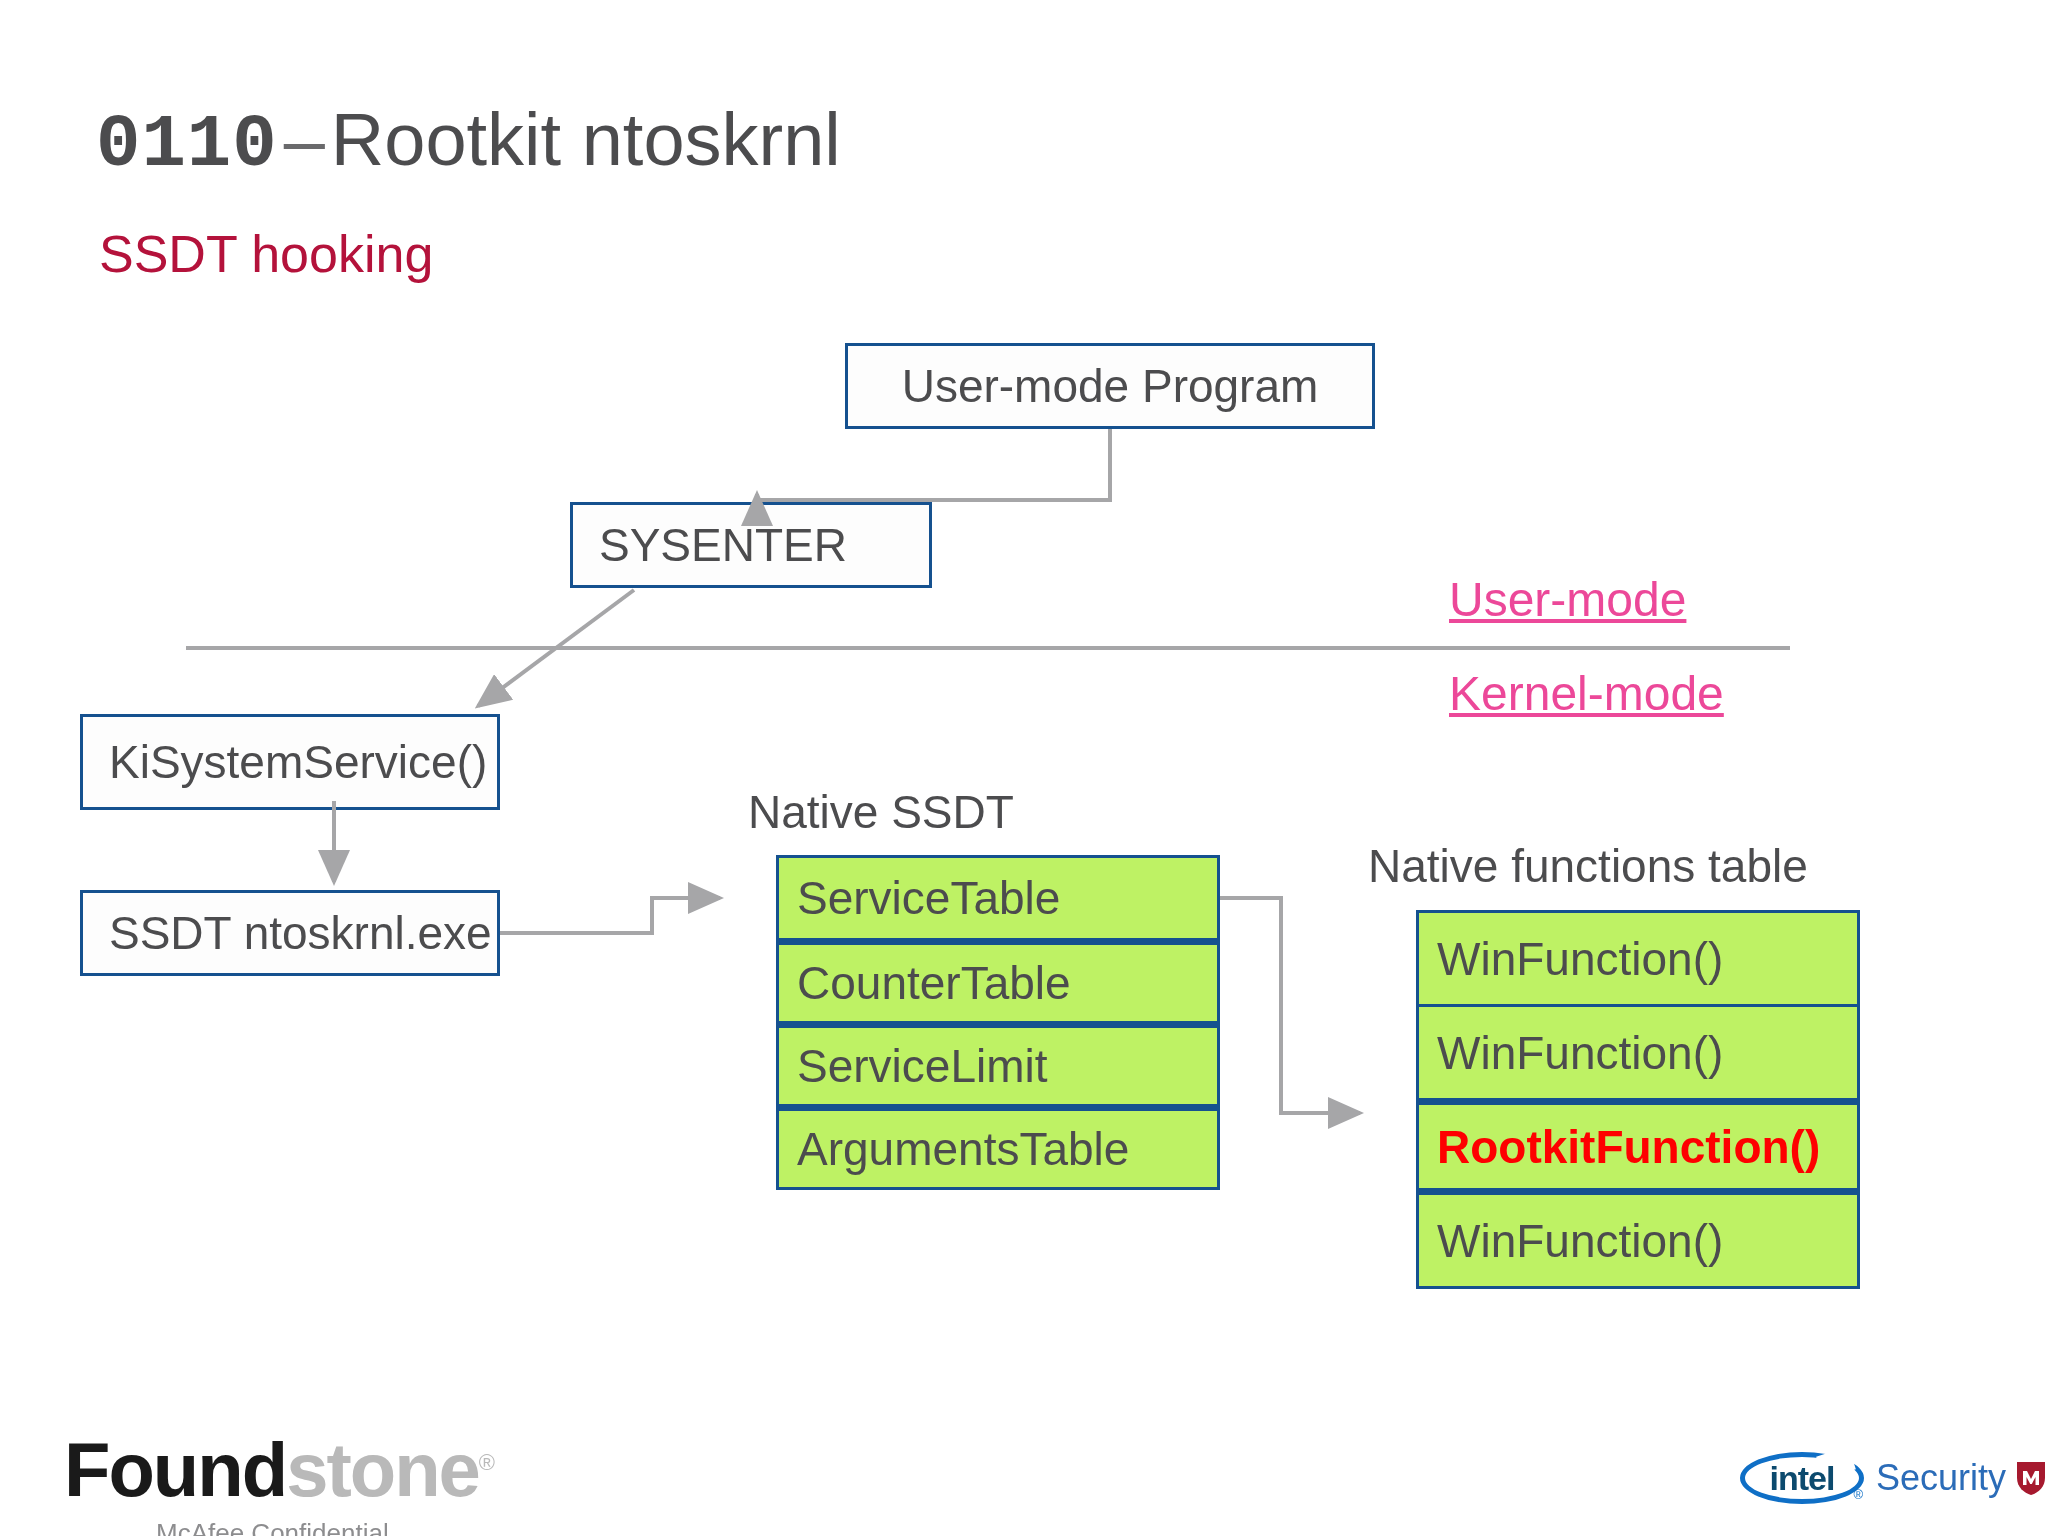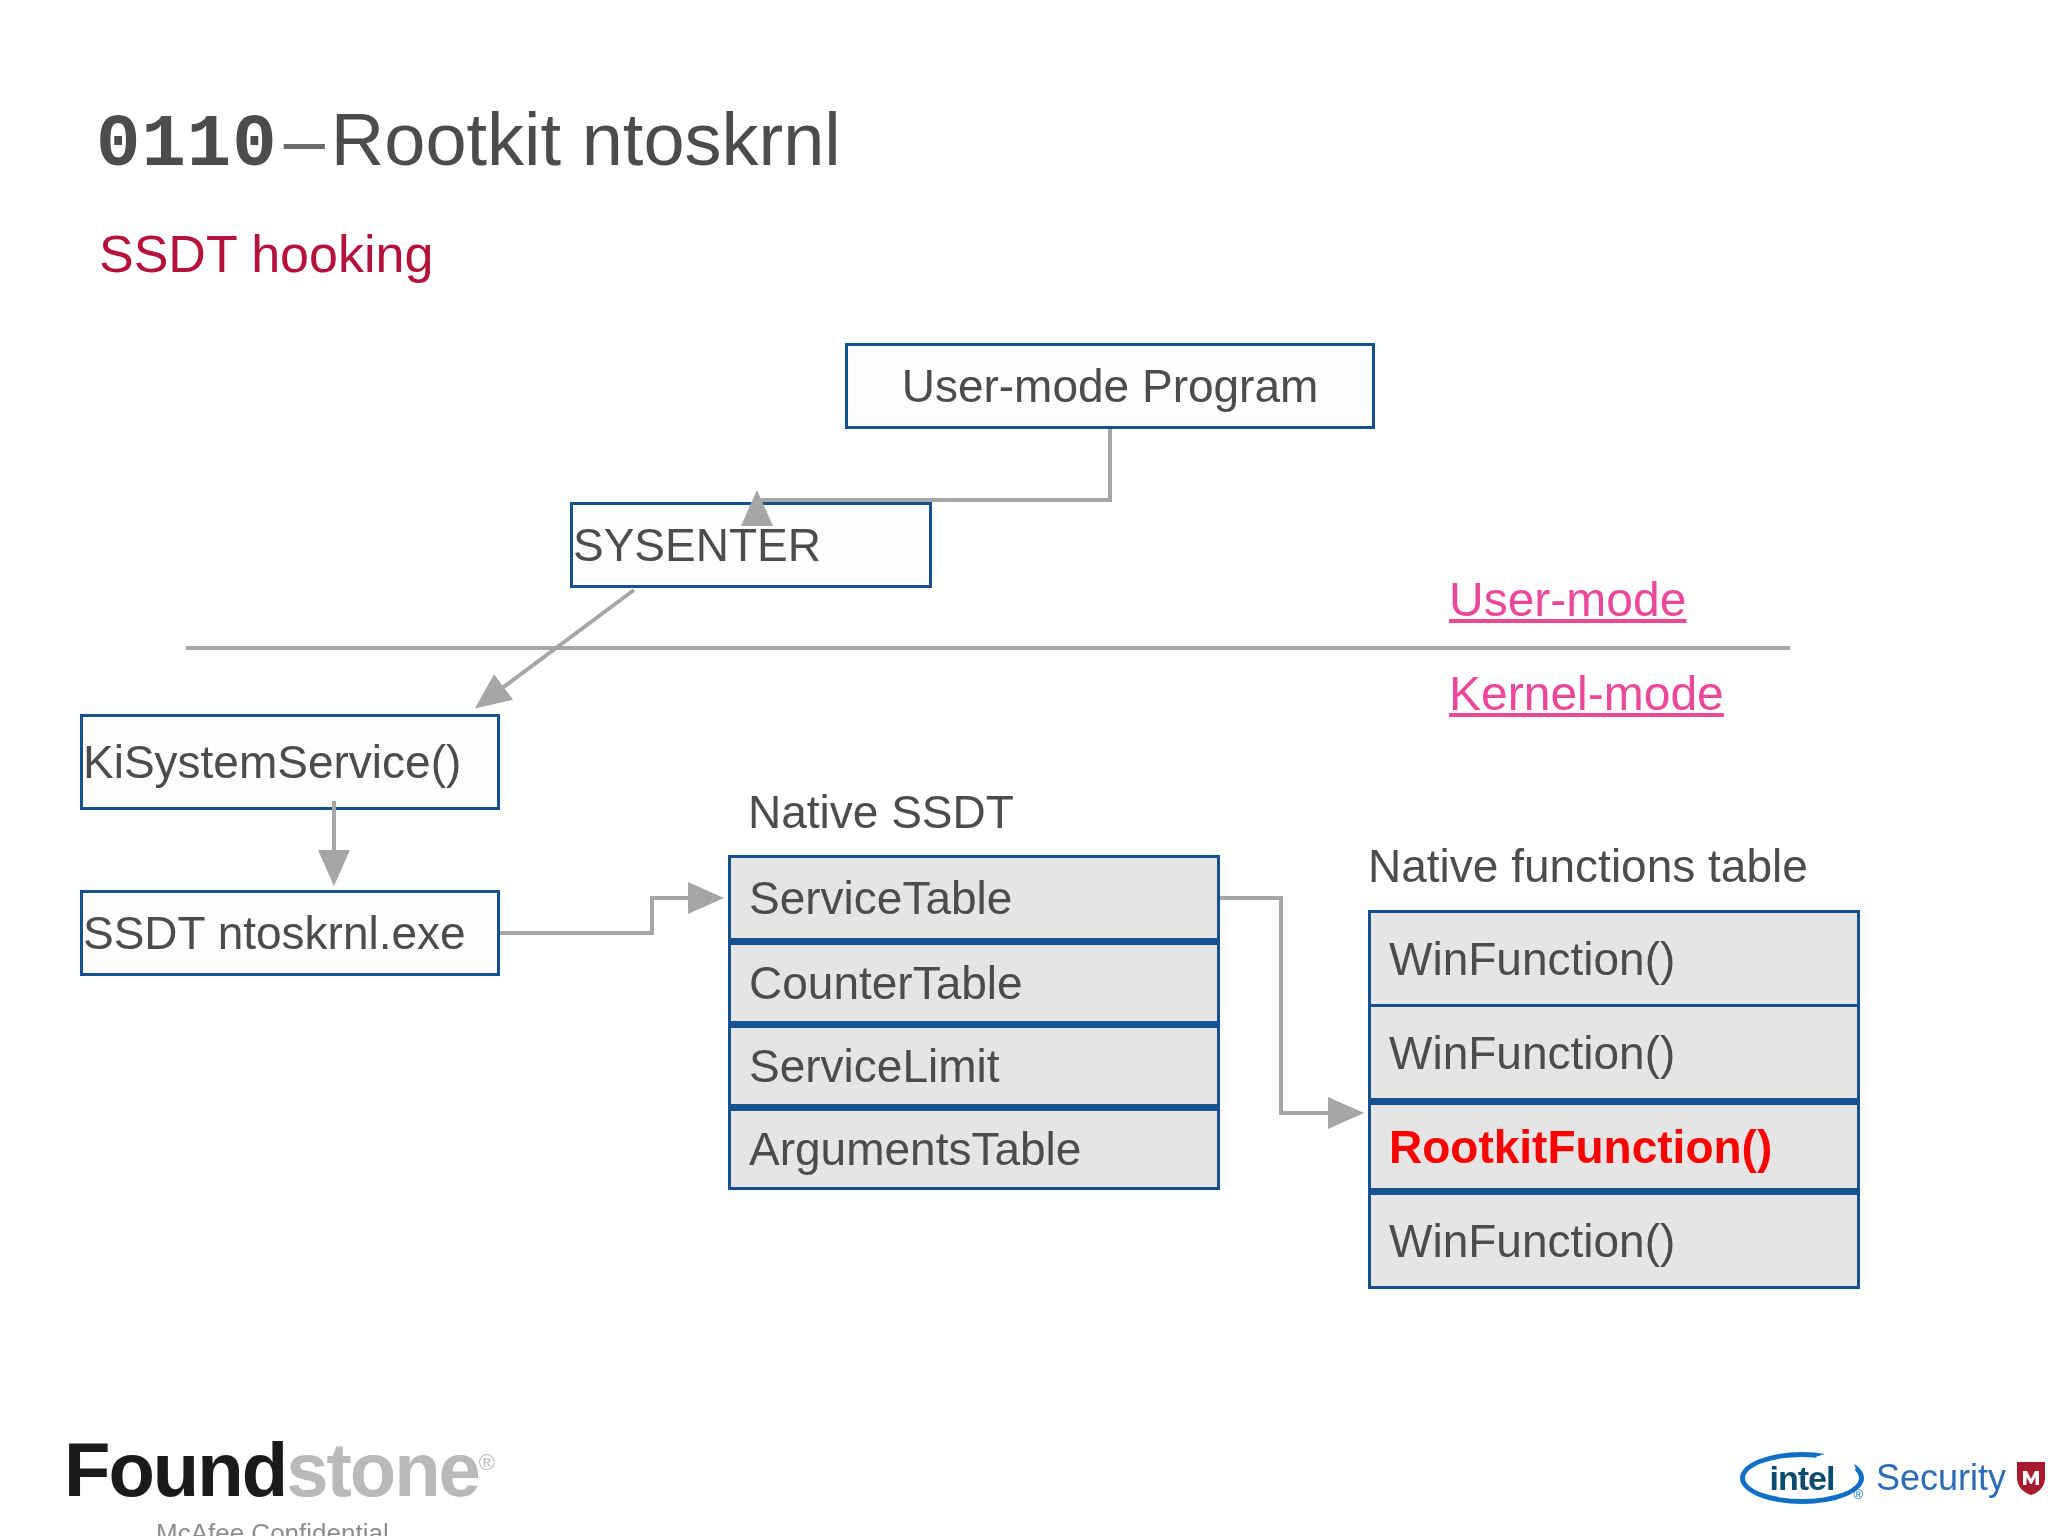--- a/index.html
+++ b/index.html
@@ -53,20 +53,21 @@
   
   .dbox {
     position: absolute;
     box-sizing: border-box;
     border: 3px solid #15518f;
     background: #fdfdfd;
     color: #4c4c4e;
     font-size: 46px;
     display: flex;
     align-items: center;
+    padding-left: 26px;
     white-space: nowrap;
   }
   .dbox.center { justify-content: center; padding-left: 0; }
 
   #box-user-mode-program { left: 845px; top: 343px; width: 530px; height: 86px; }
   #box-sysenter          { left: 570px; top: 502px; width: 362px; height: 86px; }
   #box-kisystemservice   { left: 80px;  top: 714px; width: 420px; height: 96px; }
   #box-ssdt-ntoskrnl     { left: 80px;  top: 890px; width: 420px; height: 86px; }
 
   
@@ -101,27 +102,28 @@
   #caption-native-funcs { left: 1368px; top: 843px; }
 
   
   .dtable {
     position: absolute;
     box-sizing: border-box;
   }
   .drow {
     box-sizing: border-box;
     border: 3px solid #15518f;
-    background: #e5e5e5;
+    background: #bef264;
     color: #4c4c4e;
     font-size: 46px;
     display: flex;
     align-items: center;
     padding-left: 18px;
     white-space: nowrap;
+    margin-left: 48px;
   }
   .drow.thick-top { border-top-width: 7px; }
   .drow.thick-bottom { border-bottom-width: 7px; }
   .drow.rootkit {
     color: #fe0000;
     font-weight: bold;
   }
 
   #table-native-ssdt { left: 728px; top: 855px; width: 492px; }
   #table-native-ssdt .drow { height: 86px; }

